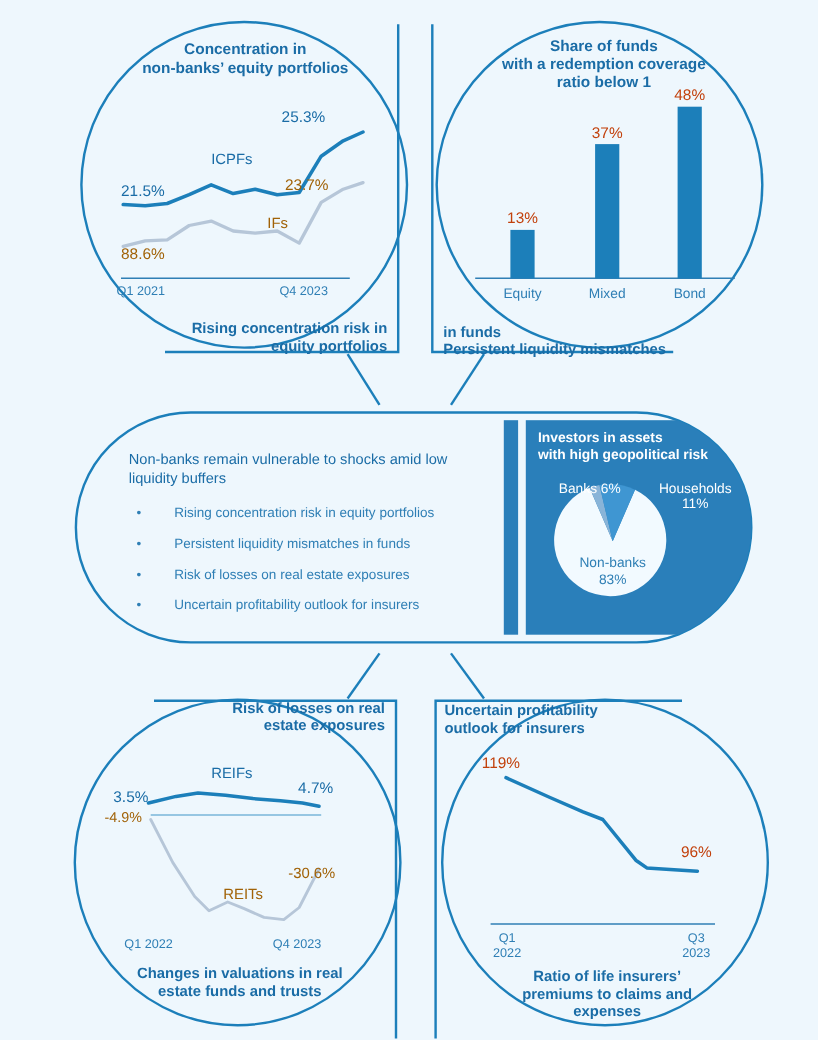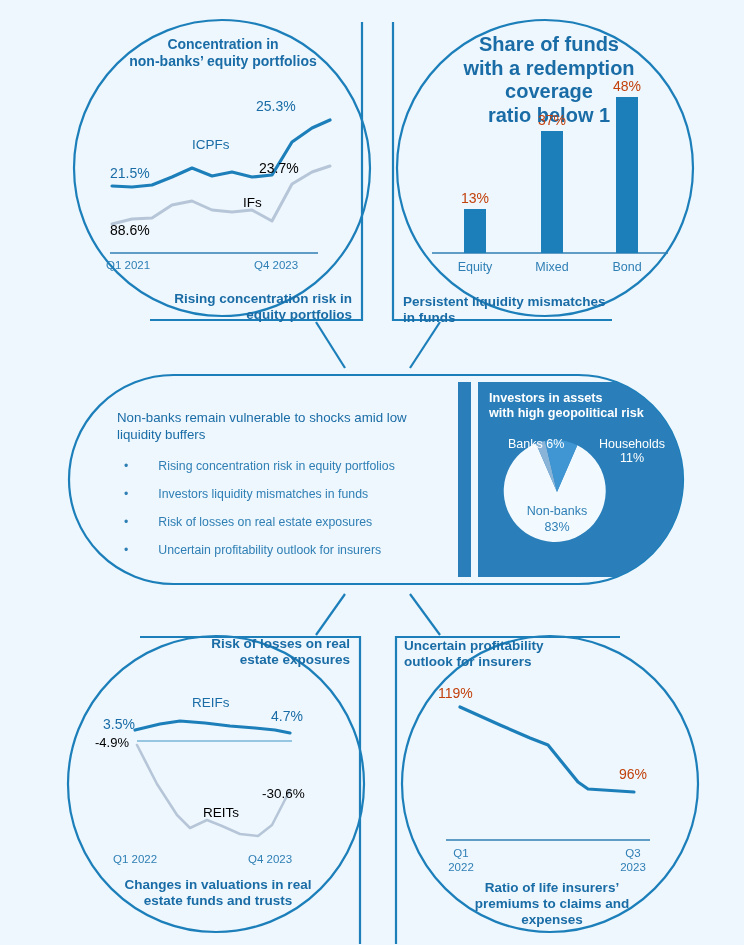--- a/index.html
+++ b/index.html
@@ -13,21 +13,21 @@
     position:relative;
   }
   #stage{position:absolute;left:0;top:0;width:744px;height:945px;}
   svg.layer{position:absolute;left:0;top:0;width:744px;height:945px;overflow:visible;}
   .txt{position:absolute;}
 
   .hd{font-weight:bold;color:#1a6ca6;line-height:1.18;}
   .callout{font-weight:bold;color:#1a6ca6;line-height:1.2;font-size:13.5px;}
   .plain{color:#c2410c;}
   .lbl-dark{color:#1a6ca6;}
-  .lbl-grey{color:#000000;}
+  .lbl-grey{color:#a16207;}
   .axis{color:#2f7fb5;font-size:11.5px;}
   .white{color:#ffffff;}
   .pielbl{color:#ffffff;font-size:12.5px;}
   .pieinner{color:#2f7fb5;font-size:12.5px;}
   .bullet-head{font-weight:normal;font-size:13.3px;color:#1a6ca6;line-height:1.25;}
   .bullet-item{font-size:12.3px;color:#2f7fb5;}
   .bullet-dot{font-size:12.3px;color:#2f7fb5;}
   .ttl-center{text-align:center;}
   .ttl-right{text-align:right;}
 </style>
@@ -118,49 +118,49 @@
   <div class="txt lbl-grey" style="left:259px;top:160px;font-size:14px;">23.7%</div>
   <div class="txt lbl-grey" style="left:243px;top:195px;font-size:13.5px;">IFs</div>
   <div class="txt lbl-grey" style="left:110px;top:222px;font-size:14px;">88.6%</div>
   <div class="txt axis" style="left:106px;top:259px;">Q1 2021</div>
   <div class="txt axis" style="left:254px;top:259px;">Q4 2023</div>
   <div class="txt callout ttl-right" style="left:122px;top:291px;width:230px;">
     <div>Rising concentration risk in</div>
     <div>equity portfolios</div>
   </div>
 
-  <div class="txt hd ttl-center" style="left:432px;top:33px;width:234px;font-size:20px;">
+  <div class="txt hd ttl-center" style="left:432px;top:33px;width:234px;font-size:14px;">
     <div>Share of funds</div>
     <div>with a redemption coverage</div>
     <div>ratio below 1</div>
   </div>
   <div class="txt plain ttl-center" style="left:450px;top:190px;width:50px;font-size:14px;">13%</div>
   <div class="txt plain ttl-center" style="left:527px;top:112px;width:50px;font-size:14px;">37%</div>
   <div class="txt plain ttl-center" style="left:602px;top:78px;width:50px;font-size:14px;">48%</div>
   <div class="txt axis ttl-center" style="left:445px;top:260px;width:60px;font-size:12.5px;">Equity</div>
   <div class="txt axis ttl-center" style="left:522px;top:260px;width:60px;font-size:12.5px;">Mixed</div>
   <div class="txt axis ttl-center" style="left:597px;top:260px;width:60px;font-size:12.5px;">Bond</div>
   <div class="txt callout" style="left:403px;top:294px;width:250px;">
+    <div>in funds</div>
     <div>Persistent liquidity mismatches</div>
-    <div>in funds</div>
   </div>
 
   <div class="txt bullet-head" style="left:117px;top:410px;width:330px;">
     <div>Non-banks remain vulnerable to shocks amid low</div>
     <div>liquidity buffers</div>
   </div>
 
   <div class="txt" style="left:124px;top:459px;width:320px;">
     <div style="display:flex;gap:30px;margin-bottom:14px;">
       <span class="bullet-dot">•</span>
       <span class="bullet-item">Rising concentration risk in equity portfolios</span>
     </div>
     <div style="display:flex;gap:30px;margin-bottom:14px;">
       <span class="bullet-dot">•</span>
-      <span class="bullet-item">Investors liquidity mismatches in funds</span>
+      <span class="bullet-item">Persistent liquidity mismatches in funds</span>
     </div>
     <div style="display:flex;gap:30px;margin-bottom:14px;">
       <span class="bullet-dot">•</span>
       <span class="bullet-item">Risk of losses on real estate exposures</span>
     </div>
     <div style="display:flex;gap:30px;">
       <span class="bullet-dot">•</span>
       <span class="bullet-item">Uncertain profitability outlook for insurers</span>
     </div>
   </div>

